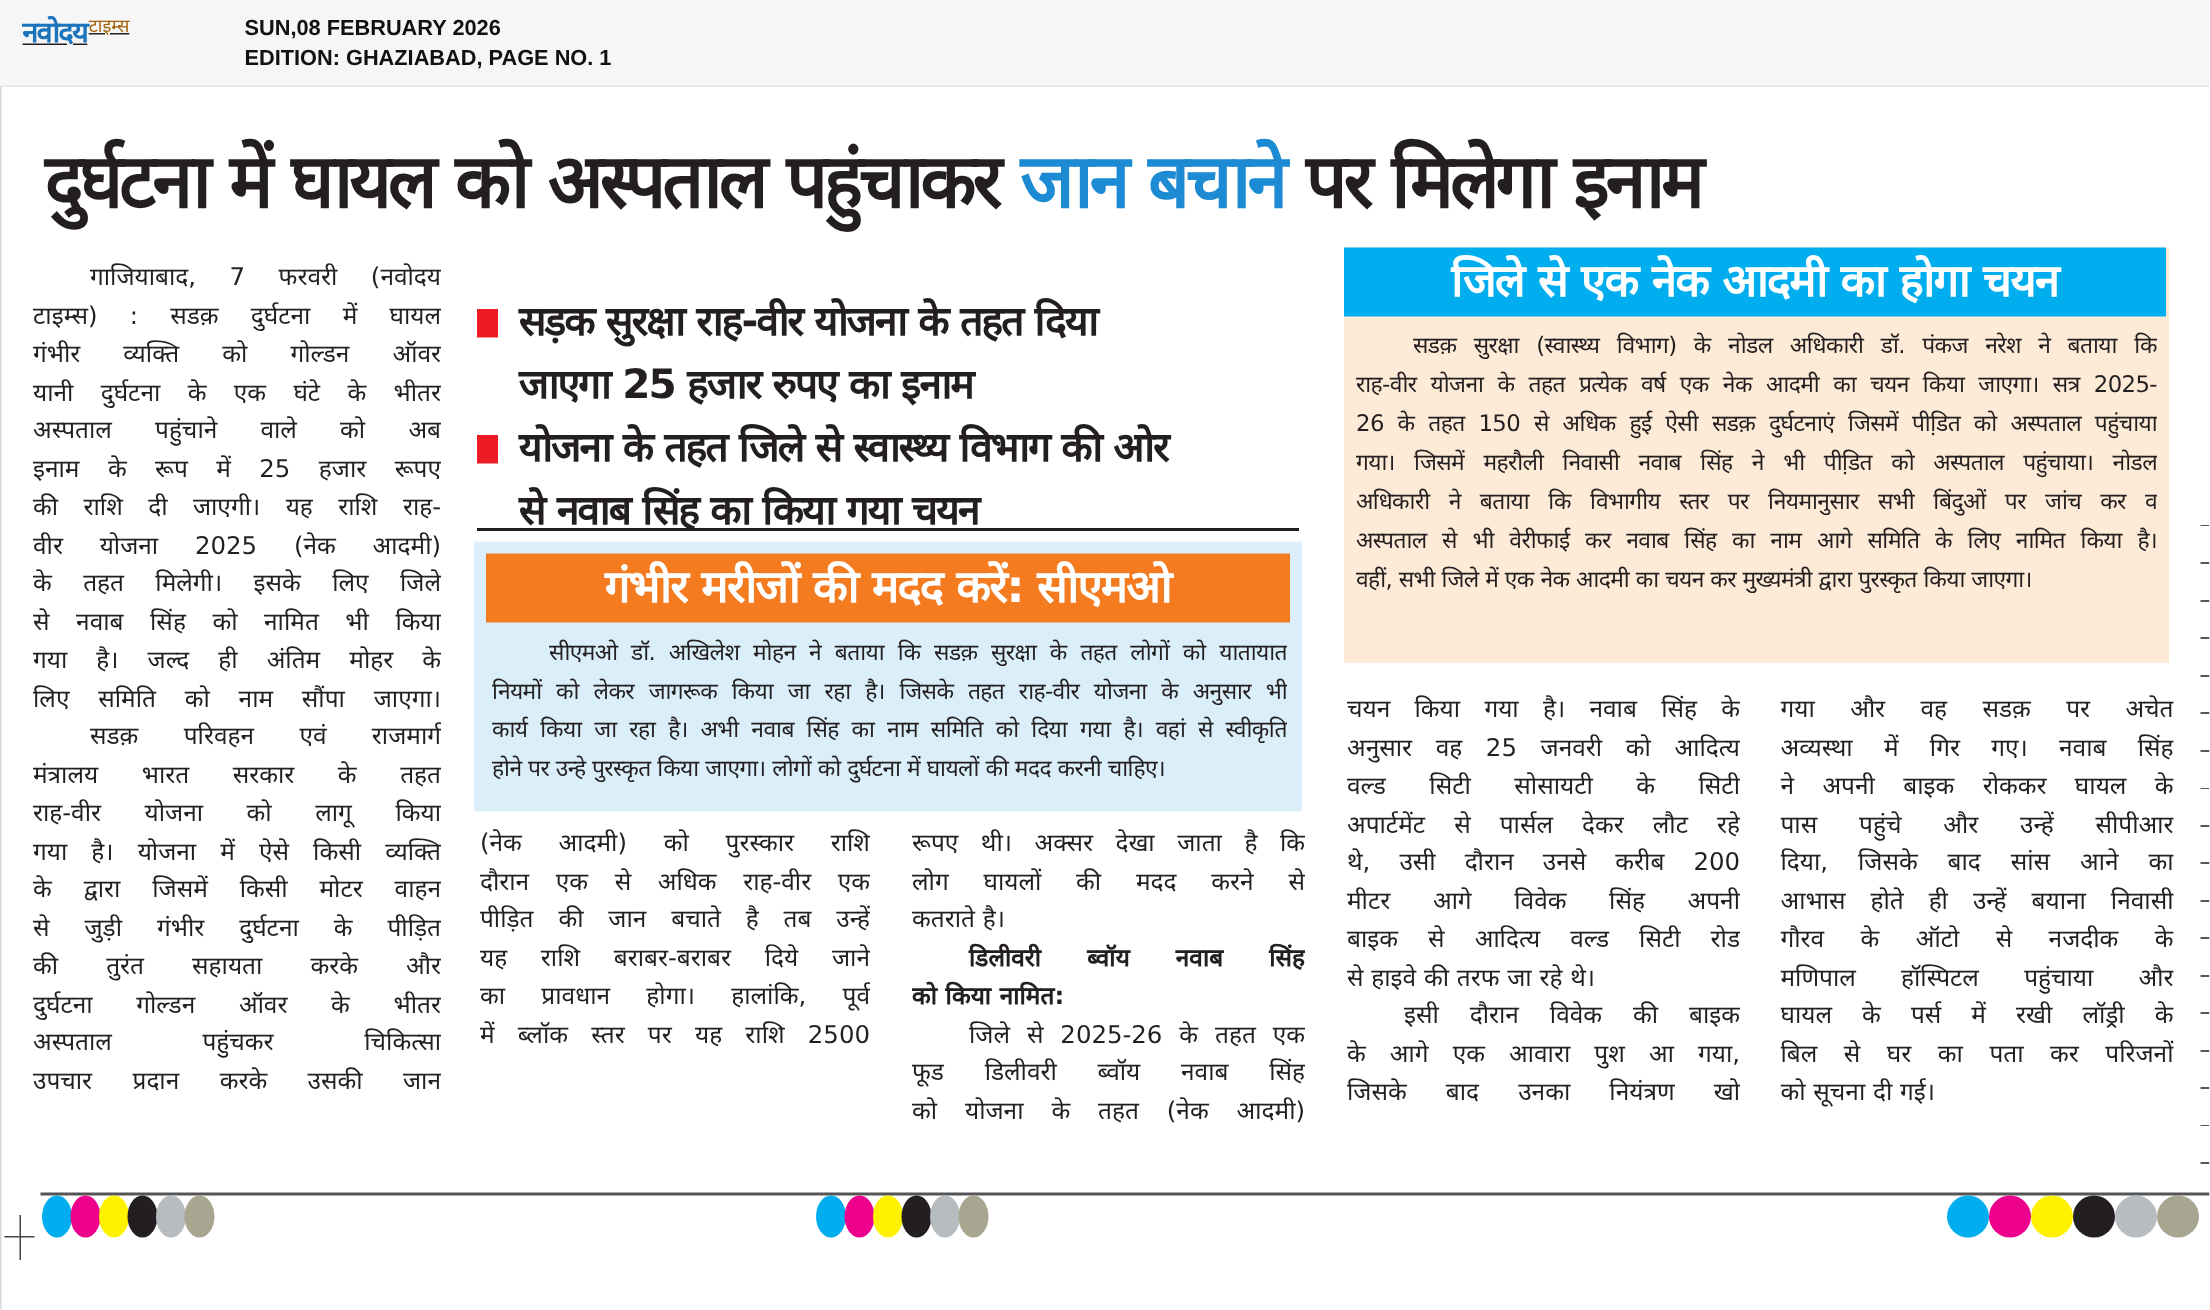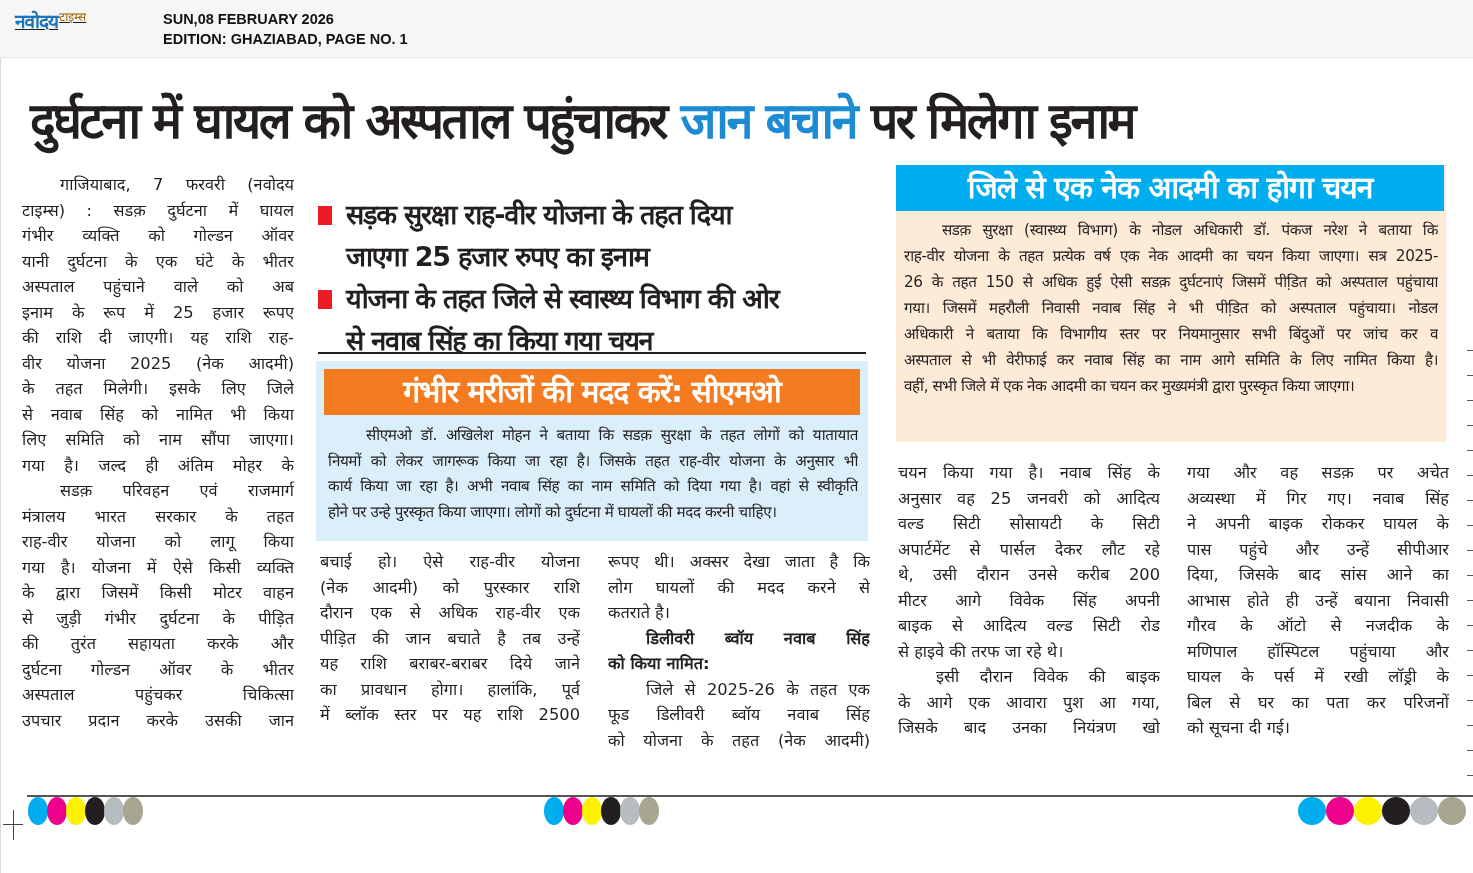--- a/index.html
+++ b/index.html
@@ -80,22 +80,22 @@
   <p class="indent">गाजियाबाद, 7 फरवरी (नवोदय</p>
   <p>टाइम्स) : सडक़ दुर्घटना में घायल</p>
   <p>गंभीर व्यक्ति को गोल्डन ऑवर</p>
   <p>यानी दुर्घटना के एक घंटे के भीतर</p>
   <p>अस्पताल पहुंचाने वाले को अब</p>
   <p>इनाम के रूप में 25 हजार रूपए</p>
   <p>की राशि दी जाएगी। यह राशि राह-</p>
   <p>वीर योजना 2025 (नेक आदमी)</p>
   <p>के तहत मिलेगी। इसके लिए जिले</p>
   <p>से नवाब सिंह को नामित भी किया</p>
+  <p>गया है। जल्द ही अंतिम मोहर के</p>
   <p>लिए समिति को नाम सौंपा जाएगा।</p>
-  <p>गया है। जल्द ही अंतिम मोहर के</p>
   <p class="indent">सडक़ परिवहन एवं राजमार्ग</p>
   <p>मंत्रालय भारत सरकार के तहत</p>
   <p>राह-वीर योजना को लागू किया</p>
   <p>गया है। योजना में ऐसे किसी व्यक्ति</p>
   <p>के द्वारा जिसमें किसी मोटर वाहन</p>
   <p>से जुड़ी गंभीर दुर्घटना के पीड़ित</p>
   <p>की तुरंत सहायता करके और</p>
   <p>दुर्घटना गोल्डन ऑवर के भीतर</p>
   <p>अस्पताल पहुंचकर चिकित्सा</p>
   <p>उपचार प्रदान करके उसकी जान</p>
@@ -123,21 +123,20 @@
   <div class="box-cmo-head" style="background: rgb(244, 123, 32);">गंभीर मरीजों की मदद करें: सीएमओ</div>
   <div class="box-cmo-body">
     <p class="indent">सीएमओ डॉ. अखिलेश मोहन ने बताया कि सडक़ सुरक्षा के तहत लोगों को यातायात</p>
     <p>नियमों को लेकर जागरूक किया जा रहा है। जिसके तहत राह-वीर योजना के अनुसार भी</p>
     <p>कार्य किया जा रहा है। अभी नवाब सिंह का नाम समिति को दिया गया है। वहां से स्वीकृति</p>
     <p class="last">होने पर उन्हे पुरस्कृत किया जाएगा। लोगों को दुर्घटना में घायलों की मदद करनी चाहिए।</p>
   </div>
 </div>
 
 <div class="col col-2a">
-  <p>बचाई हो। ऐसे राह-वीर योजना</p>
   <p>(नेक आदमी) को पुरस्कार राशि</p>
   <p>दौरान एक से अधिक राह-वीर एक</p>
   <p>पीड़ित की जान बचाते है तब उन्हें</p>
   <p>यह राशि बराबर-बराबर दिये जाने</p>
   <p>का प्रावधान होगा। हालांकि, पूर्व</p>
   <p>में ब्लॉक स्तर पर यह राशि 2500</p>
 </div>
 
 <div class="col col-2b">
   <p>रूपए थी। अक्सर देखा जाता है कि</p>

